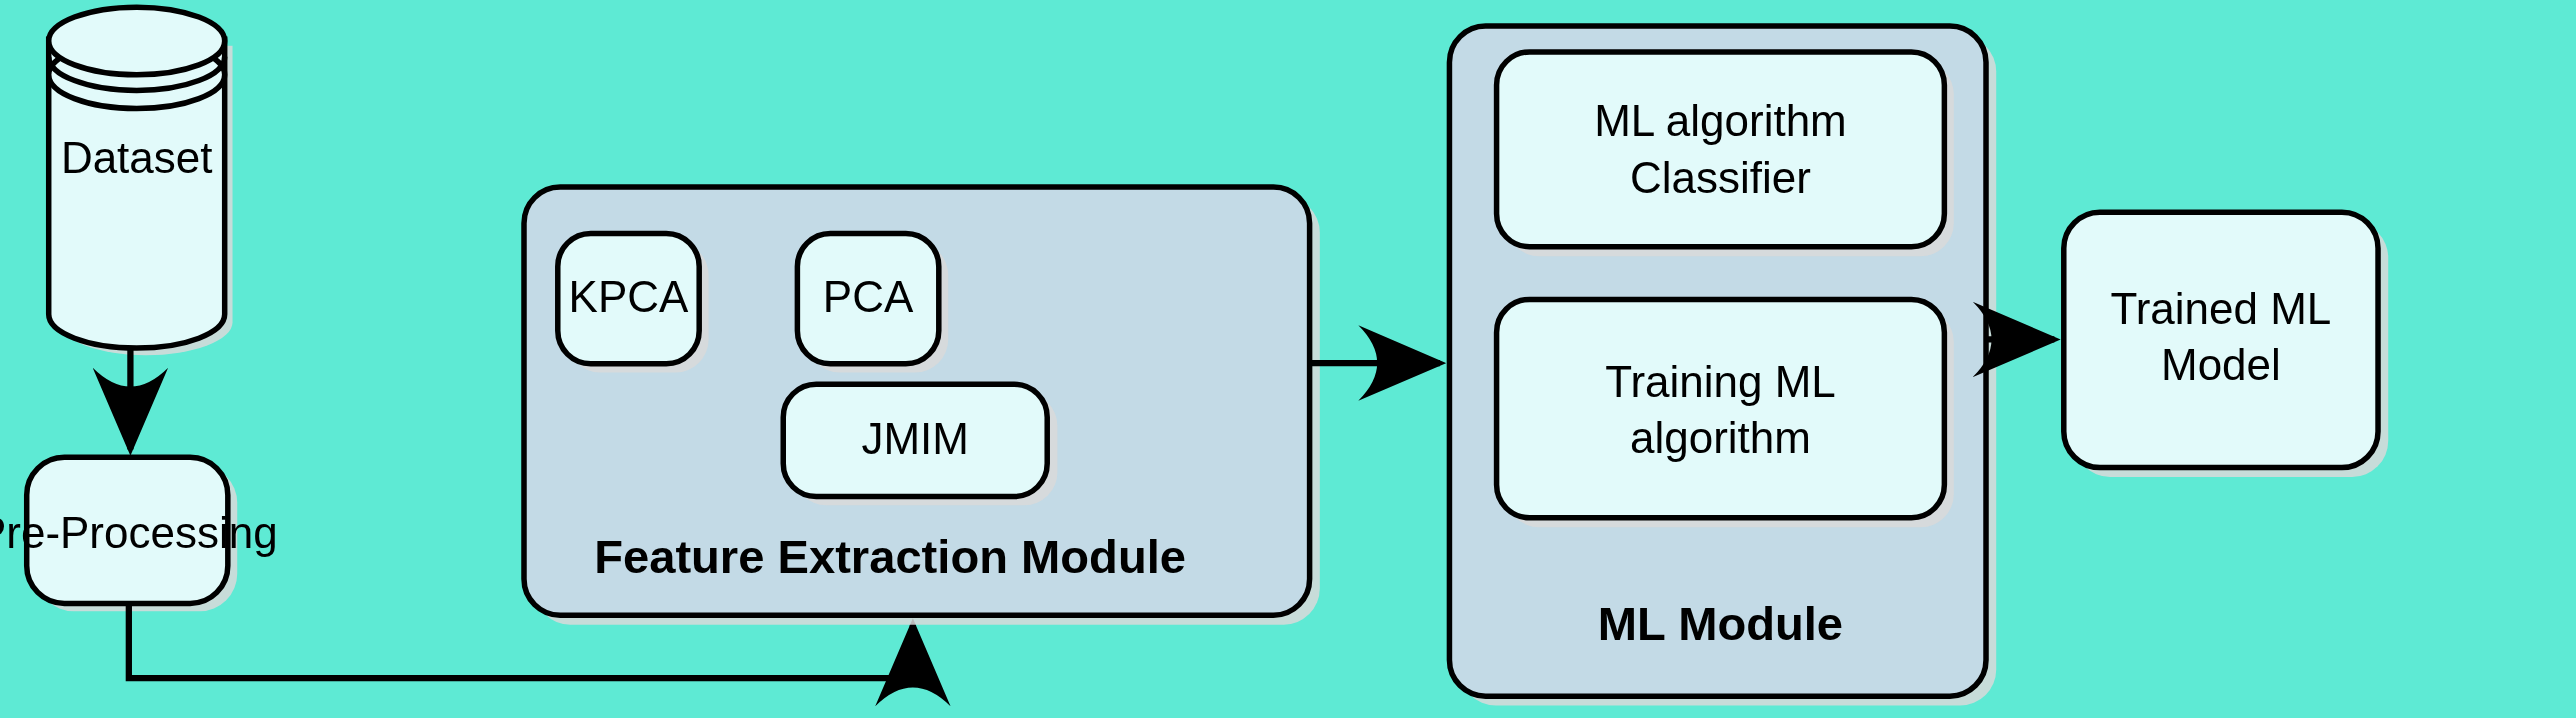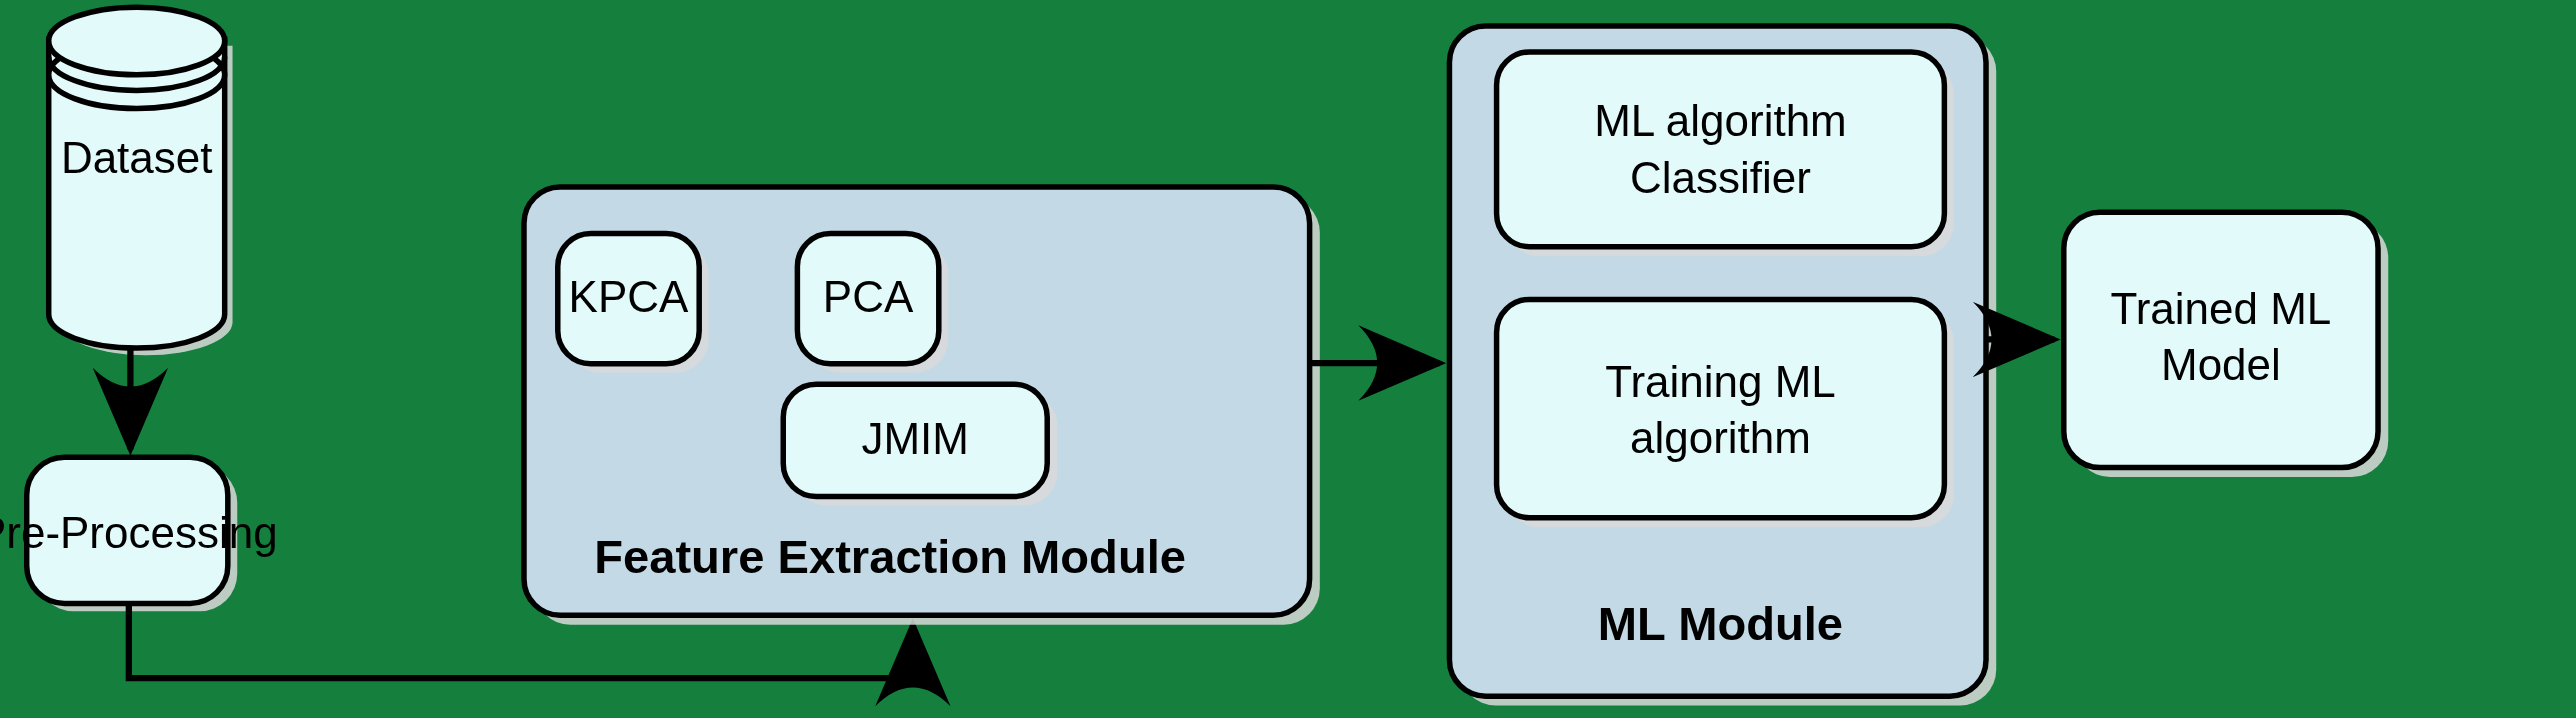--- a/index.html
+++ b/index.html
@@ -4,21 +4,21 @@
 <style>
   html, body {
     margin: 0;
     padding: 0;
     background: #ffffff;
   }
   #canvas {
     position: relative;
     width: 2576px;
     height: 719px;
-    background: #15803d;
+    background: #5eead4;
     font-family: "Liberation Sans", sans-serif;
     overflow: hidden;
   }
   svg#diagram {
     position: absolute;
     top: 0;
     left: 0;
     width: 2576px;
     height: 719px;
   }

